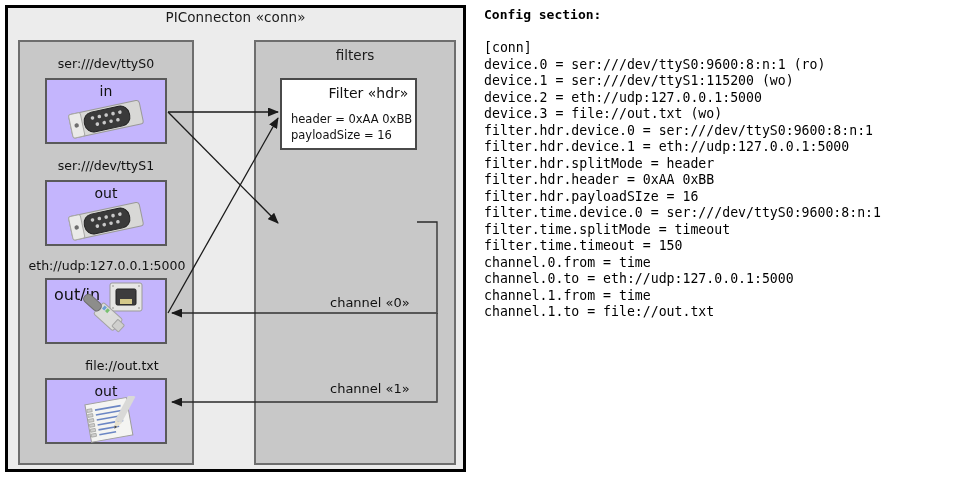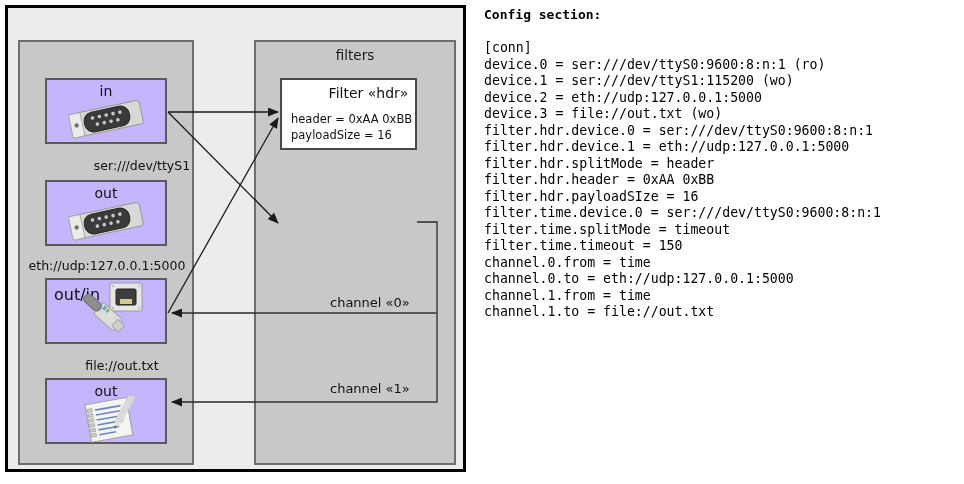--- a/index.html
+++ b/index.html
@@ -155,23 +155,25 @@
   }
   .cfg-line { display: block; }
 </style>
 </head>
 <body>
 
 <div id="diagram">
 
   <div class="outer-frame"></div>
 
+  <div class="diagram-title">PIConnecton «conn»</div>
 
   <div class="group-box" id="devices-group"></div>
 
+  <div class="dev-label" style="left:18px; top:56px; width:176px;">ser:///dev/ttyS0</div>
   <div class="node-box" style="left:45px; top:78px; width:122px; height:66px;">
     <div class="node-label">in</div>
   </div>
   <div class="icon-holder" style="left:62px; top:96px; width:90px; height:46px;">
     <svg width="90" height="46" viewBox="0 0 90 46">
       <g transform="rotate(-12 45 23)">
         <rect x="8" y="11" width="72" height="24" rx="3" fill="#d8d8d6" stroke="#9a9a98" stroke-width="1"></rect>
         <rect x="22" y="13" width="46" height="20" rx="9" fill="#3a3a3a" stroke="#222" stroke-width="1"></rect>
         <g fill="#c9c9c9">
           <circle cx="31" cy="19" r="1.8"></circle>
@@ -183,21 +185,21 @@
             <circle cx="41.5" cy="26" r="1.8"></circle>
           <circle cx="48.5" cy="26" r="1.8"></circle>
             <circle cx="55.5" cy="26" r="1.8"></circle>
         </g>
         <rect x="8" y="11" width="12" height="24" rx="2" fill="#eaeae8" stroke="#a8a8a6" stroke-width="1"></rect>
         <circle cx="14" cy="23" r="2.2" fill="#6f6f6f"></circle>
       </g>
     </svg>
   </div>
 
-  <div class="dev-label" style="left:18px; top:158px; width:176px;padding-left:36px;">ser:///dev/ttyS1</div>
+  <div class="dev-label" style="left:18px; top:158px; width:176px;">ser:///dev/ttyS1</div>
   <div class="node-box" style="left:45px; top:180px; width:122px; height:66px;">
     <div class="node-label">out</div>
   </div>
   <div class="icon-holder" style="left:62px; top:198px; width:90px; height:46px;">
     <svg width="90" height="46" viewBox="0 0 90 46">
       <g transform="rotate(-12 45 23)">
         <rect x="8" y="11" width="72" height="24" rx="3" fill="#d8d8d6" stroke="#9a9a98" stroke-width="1"></rect>
         <rect x="22" y="13" width="46" height="20" rx="9" fill="#3a3a3a" stroke="#222" stroke-width="1"></rect>
         <g fill="#c9c9c9">
           <circle cx="31" cy="19" r="1.8"></circle>

